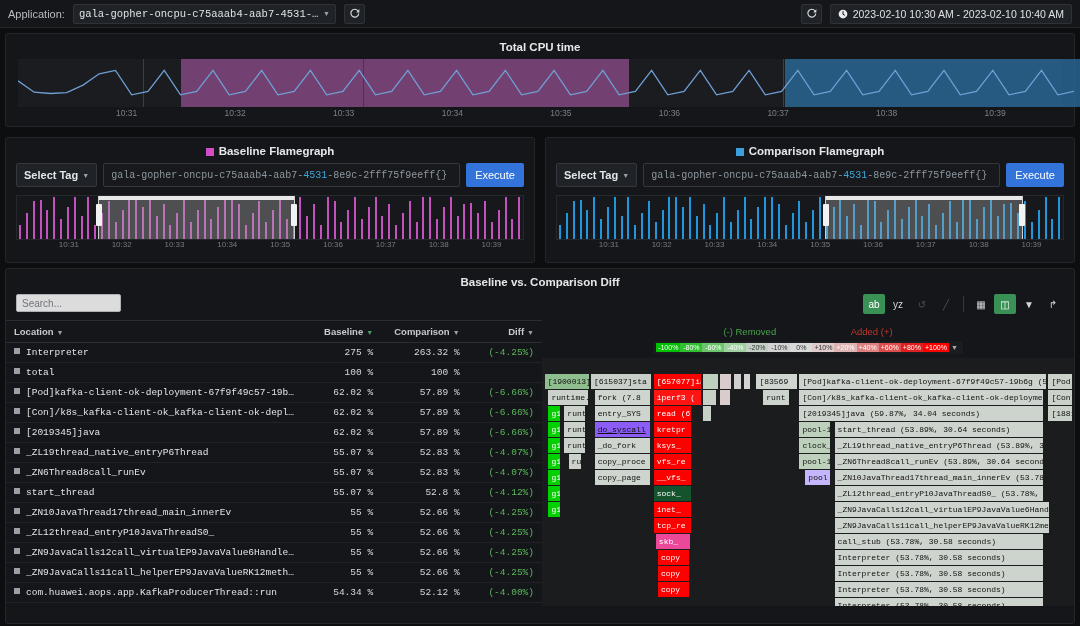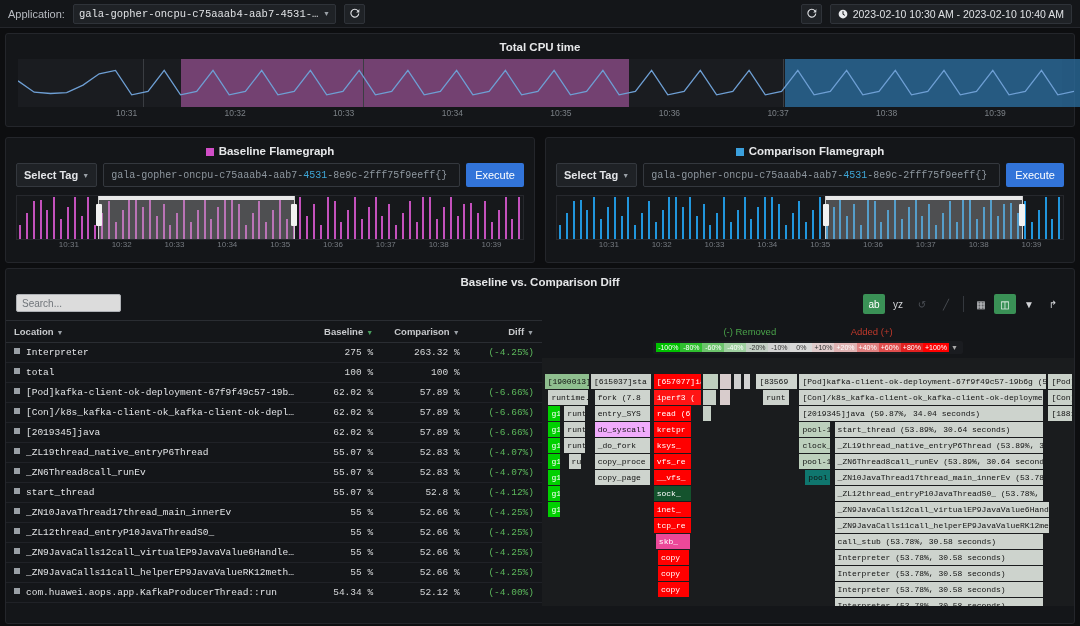--- a/index.html
+++ b/index.html
@@ -589,21 +589,21 @@
             <div class="fnode" style="left: 4.2%; width: 4%; background: rgb(203, 209, 203);">runt</div>
             <div class="fnode" style="left: 9.9%; width: 10.6%; background: rgb(206, 212, 206);">entry_SYS</div>
             <div class="fnode" style="left: 21%; width: 7.2%; background: rgb(255, 0, 0); color: rgb(255, 255, 255);">read (6</div>
             <div class="fnode" style="left: 30.3%; width: 1.6%; background: rgb(198, 208, 198);"></div>
             <div class="fnode" style="left: 48.4%; width: 46%; background: rgb(205, 211, 205);">[2019345]java (59.87%, 34.04 seconds)</div>
             <div class="fnode" style="left: 95.2%; width: 4.6%; background: rgb(201, 209, 201);">[1881</div>
           </div>
           <div class="fg-row" style="top: 64px; position: absolute; left: 0px; right: 0px;">
             <div class="fnode" style="left: 1.2%; width: 2.4%; background: rgb(0, 208, 0); color: rgb(255, 255, 255);">g1</div>
             <div class="fnode" style="left: 4.2%; width: 4%; background: rgb(203, 209, 203);">runt</div>
-            <div class="fnode" style="left: 9.9%; width: 10.6%; background: #f0abfc;">do_syscall</div>
+            <div class="fnode" style="left: 9.9%; width: 10.6%; background: #8b5cf6; text-decoration: underline;">do_syscall</div>
             <div class="fnode" style="left: 21%; width: 7.2%; background: rgb(255, 0, 0); color: rgb(255, 255, 255);">kretpr</div>
             <div class="fnode" style="left: 48.4%; width: 6%; background: rgb(188, 208, 188);">pool-1</div>
             <div class="fnode" style="left: 55%; width: 39.4%; background: rgb(205, 211, 205);">start_thread (53.89%, 30.64 seconds)</div>
           </div>
           <div class="fg-row" style="top: 80px; position: absolute; left: 0px; right: 0px;">
             <div class="fnode" style="left: 1.2%; width: 2.4%; background: rgb(0, 208, 0); color: rgb(255, 255, 255);">g1</div>
             <div class="fnode" style="left: 4.2%; width: 4%; background: rgb(203, 209, 203);">runt</div>
             <div class="fnode" style="left: 9.9%; width: 10.6%; background: rgb(206, 212, 206);">_do_fork</div>
             <div class="fnode" style="left: 21%; width: 7.2%; background: rgb(255, 0, 0); color: rgb(255, 255, 255);">ksys_</div>
             <div class="fnode" style="left: 48.4%; width: 6%; background: rgb(188, 208, 188);">clock_</div>
@@ -614,21 +614,21 @@
             <div class="fnode" style="left: 5%; width: 2.6%; background: rgb(203, 209, 203);">ru</div>
             <div class="fnode" style="left: 9.9%; width: 10.6%; background: rgb(206, 212, 206);">copy_proce</div>
             <div class="fnode" style="left: 21%; width: 7.2%; background: rgb(255, 0, 0); color: rgb(255, 255, 255);">vfs_re</div>
             <div class="fnode" style="left: 48.4%; width: 6%; background: rgb(188, 208, 188);">pool-1</div>
             <div class="fnode" style="left: 55%; width: 39.4%; background: rgb(205, 211, 205);">_ZN6Thread8call_runEv (53.89%, 30.64 seconds)</div>
           </div>
           <div class="fg-row" style="top: 112px; position: absolute; left: 0px; right: 0px;">
             <div class="fnode" style="left: 1.2%; width: 2.4%; background: rgb(0, 208, 0); color: rgb(255, 255, 255);">g1</div>
             <div class="fnode" style="left: 9.9%; width: 10.6%; background: rgb(206, 212, 206);">copy_page</div>
             <div class="fnode" style="left: 21%; width: 7.2%; background: rgb(255, 0, 0); color: rgb(255, 255, 255);">__vfs_</div>
-            <div class="fnode" style="left: 49.5%; width: 4.8%; background: #0f766e;">pool</div>
+            <div class="fnode" style="left: 49.5%; width: 4.8%; background: #c4b5fd;">pool</div>
             <div class="fnode" style="left: 55%; width: 39.4%; background: rgb(205, 211, 205);">_ZN10JavaThread17thread_main_innerEv (53.78%, 30.58 seconds)</div>
           </div>
           <div class="fg-row" style="top: 128px; position: absolute; left: 0px; right: 0px;">
             <div class="fnode" style="left: 1.2%; width: 2.4%; background: rgb(0, 208, 0); color: rgb(255, 255, 255);">g1</div>
             <div class="fnode" style="left: 21%; width: 7.2%; background: #14532d; color: rgb(255, 255, 255);">sock_</div>
             <div class="fnode" style="left: 55%; width: 39.4%; background: rgb(205, 211, 205);">_ZL12thread_entryP10JavaThreadS0_ (53.78%, 30.58 seconds)</div>
           </div>
           <div class="fg-row" style="top: 144px; position: absolute; left: 0px; right: 0px;">
             <div class="fnode" style="left: 1.2%; width: 2.4%; background: rgb(0, 208, 0); color: rgb(255, 255, 255);">g1</div>
             <div class="fnode" style="left: 21%; width: 7.2%; background: rgb(255, 0, 0); color: rgb(255, 255, 255);">inet_</div>

